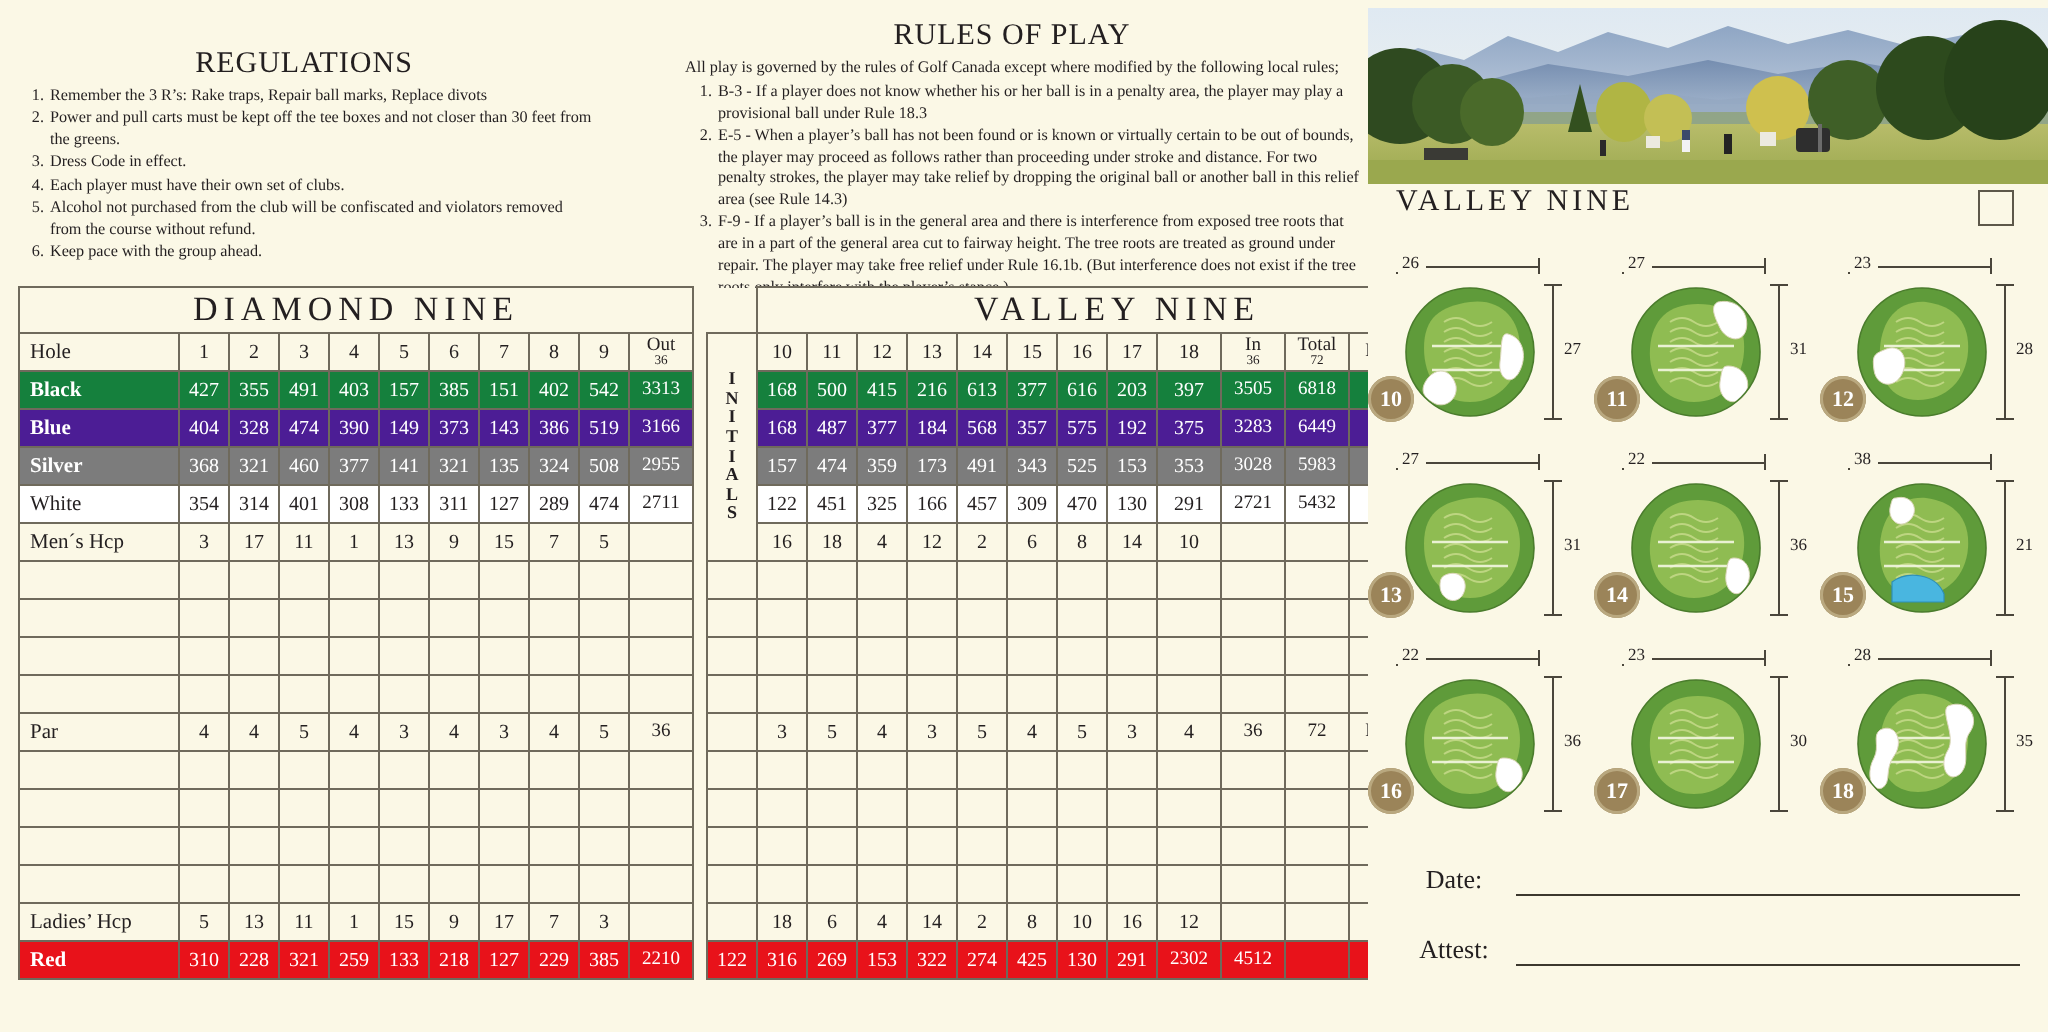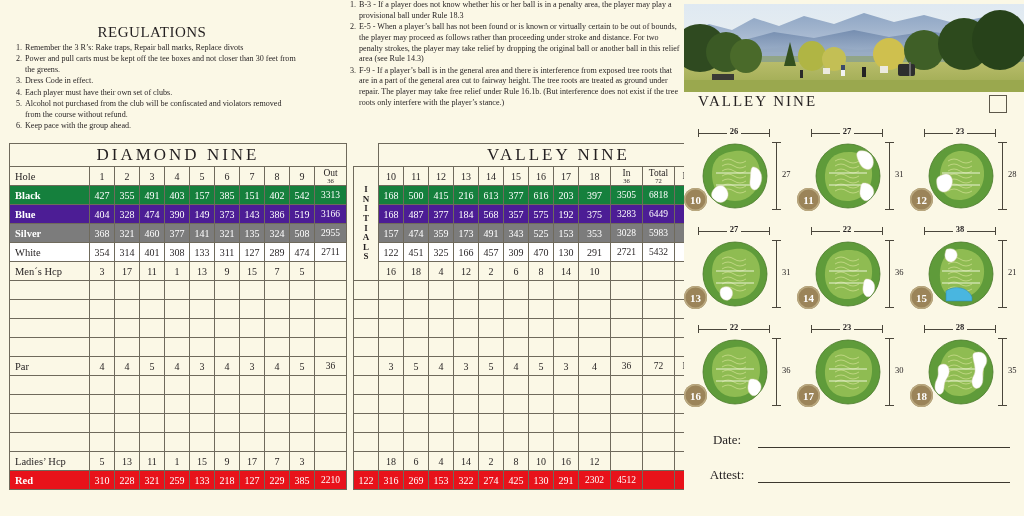--- a/index.html
+++ b/index.html
@@ -68,21 +68,21 @@
   .photo{position:absolute;left:0;top:4px;width:340px;height:88px;overflow:hidden;}
   .valley-label{position:absolute;left:14px;top:93px;font-size:15px;letter-spacing:2px;}
   .checkbox{position:absolute;right:17px;top:95px;width:16px;height:16px;border:1px solid #5d584a;background:#fbf8e6;}
 
   .greens{position:absolute;left:0;top:126px;width:340px;}
   .grow{display:flex;height:98px;}
   .gcell{position:relative;width:113px;height:98px;}
   .gwrap{position:absolute;left:18px;top:17px;width:66px;height:66px;}
   .gdim-w{
     position:absolute;left:14px;top:1px;width:72px;height:12px;
-    font-size:8.5px;text-align:center;color:#231f20;font-weight:bold;
+    font-size:8.5px;text-align:left;color:#231f20;
   }
   .gdim-w .bar{position:absolute;left:0;top:6px;width:72px;height:1px;background:#4a463b;}
   .gdim-w .cap-l{position:absolute;left:0;top:2px;width:1px;height:8px;background:#4a463b;}
   .gdim-w .cap-r{position:absolute;right:0;top:2px;width:1px;height:8px;background:#4a463b;}
   .gdim-w .v{position:relative;background:#fbf8e6;padding:0 3px;display:inline-block;top:-1px;}
   .gdim-h{
     position:absolute;left:88px;top:16px;height:68px;width:20px;font-size:8.5px;
   }
   .gdim-h .bar{position:absolute;left:4px;top:0;width:1px;height:68px;background:#4a463b;}
   .gdim-h .cap-t{position:absolute;left:0;top:0;width:9px;height:1px;background:#4a463b;}
@@ -129,20 +129,22 @@
           <span class="txt">Alcohol not purchased from the club will be confiscated and violators removed from the course without refund.</span>
         </li>
         <li>
           <span class="num">6.</span>
           <span class="txt">Keep pace with the group ahead.</span>
         </li>
       </ul>
   </div>
 
   <div class="textcol" id="rules-of-play">
+    <div class="blk-title">RULES OF PLAY</div>
+    <div class="lead">All play is governed by the rules of Golf Canada except where modified by the following local rules;</div>
     <ul class="rules-list" id="rop-list">
         <li>
           <span class="num">1.</span>
           <span class="txt">B-3 - If a player does not know whether his or her ball is in a penalty area, the player may play a provisional ball under Rule 18.3</span>
         </li>
         <li>
           <span class="num">2.</span>
           <span class="txt">E-5 - When a player’s ball has not been found or is known or virtually certain to be out of bounds, the player may proceed as follows rather than proceeding under stroke and distance. For two penalty strokes, the player may take relief by dropping the original ball or another ball in this relief area (see Rule 14.3)</span>
         </li>
         <li>

